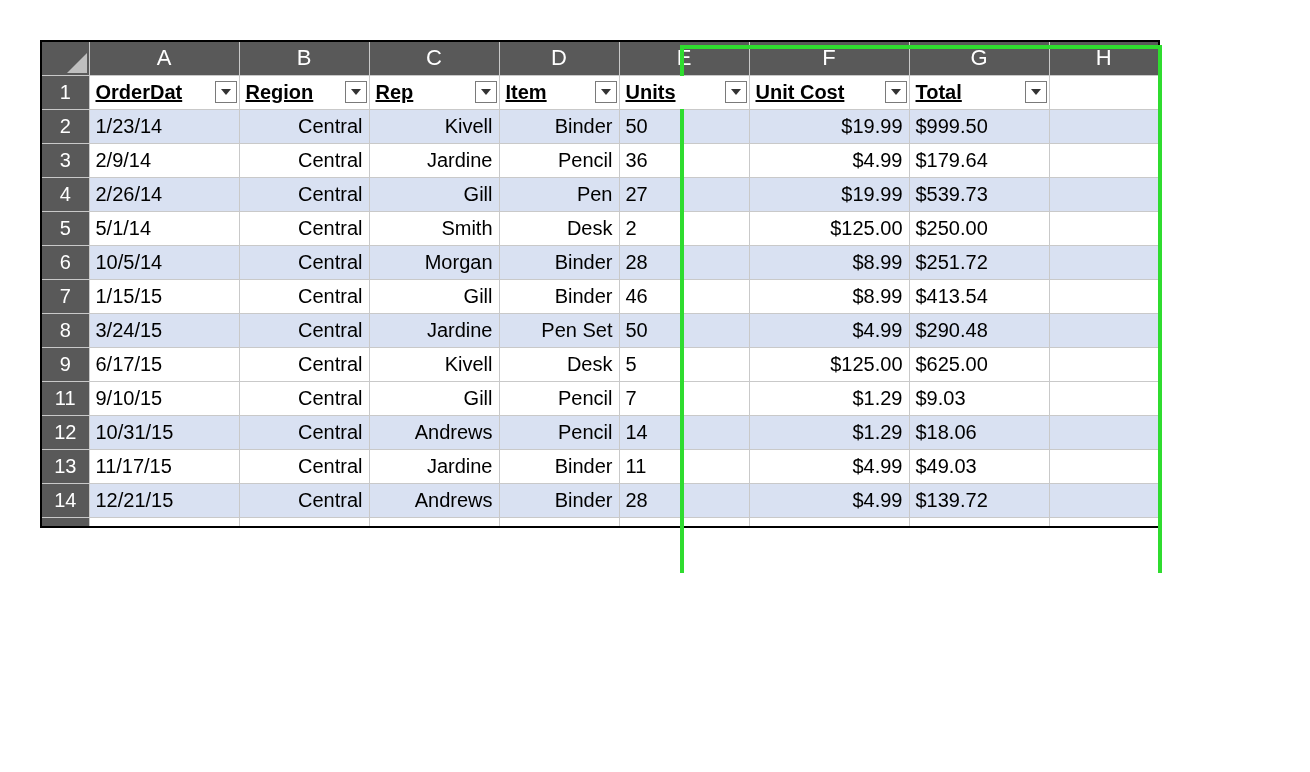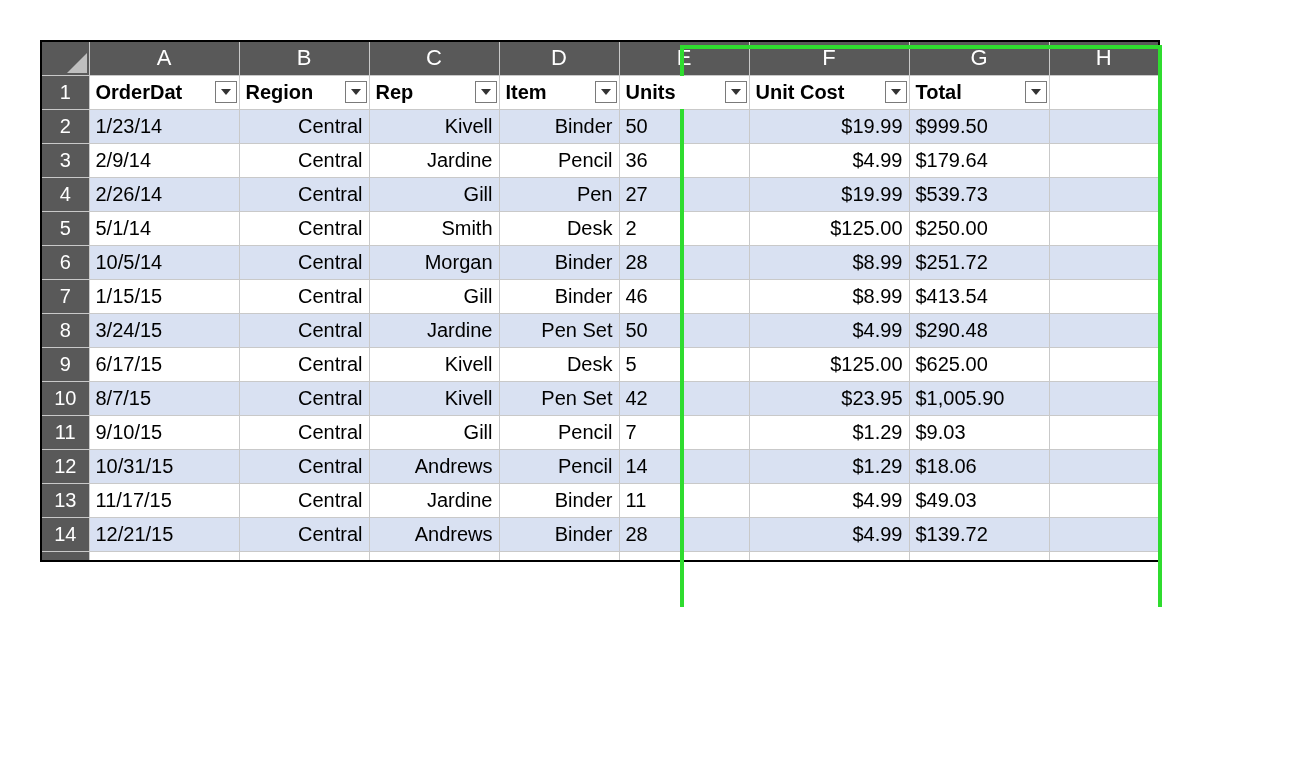--- a/index.html
+++ b/index.html
@@ -57,20 +57,21 @@
     height: 10px;
   }
   .hdr-cell {
     position: relative;
     color: #0033cc;
     font-weight: bold;
     padding-left: 6px;
     padding-right: 26px;
     font-size: 20px;
     text-align: left;
+    text-decoration: underline;
   }
   .filter-btn {
     position: absolute;
     right: 2px;
     top: 50%;
     transform: translateY(-50%);
     width: 20px;
     height: 20px;
     border: 1px solid #7a7a7a;
     background: #ffffff;
@@ -265,31 +266,20 @@
           <th class="row-head">9</th>
           <td class="cell num">6/17/15</td>
           <td class="cell txt">Central</td>
           <td class="cell txt">Kivell</td>
           <td class="cell txt">Desk</td>
           <td class="cell num">5</td>
           <td class="cell txt">$125.00</td>
           <td class="cell num">$625.00</td>
           <td class="cell"></td>
         </tr>
-        <tr class="band-even">
-          <th class="row-head">10</th>
-          <td class="cell num">8/7/15</td>
-          <td class="cell txt">Central</td>
-          <td class="cell txt">Kivell</td>
-          <td class="cell txt">Pen Set</td>
-          <td class="cell num">42</td>
-          <td class="cell txt">$23.95</td>
-          <td class="cell num">$1,005.90</td>
-          <td class="cell"></td>
-        </tr>
         <tr class="band-odd">
           <th class="row-head">11</th>
           <td class="cell num">9/10/15</td>
           <td class="cell txt">Central</td>
           <td class="cell txt">Gill</td>
           <td class="cell txt">Pencil</td>
           <td class="cell num">7</td>
           <td class="cell txt">$1.29</td>
           <td class="cell num">$9.03</td>
           <td class="cell"></td>

